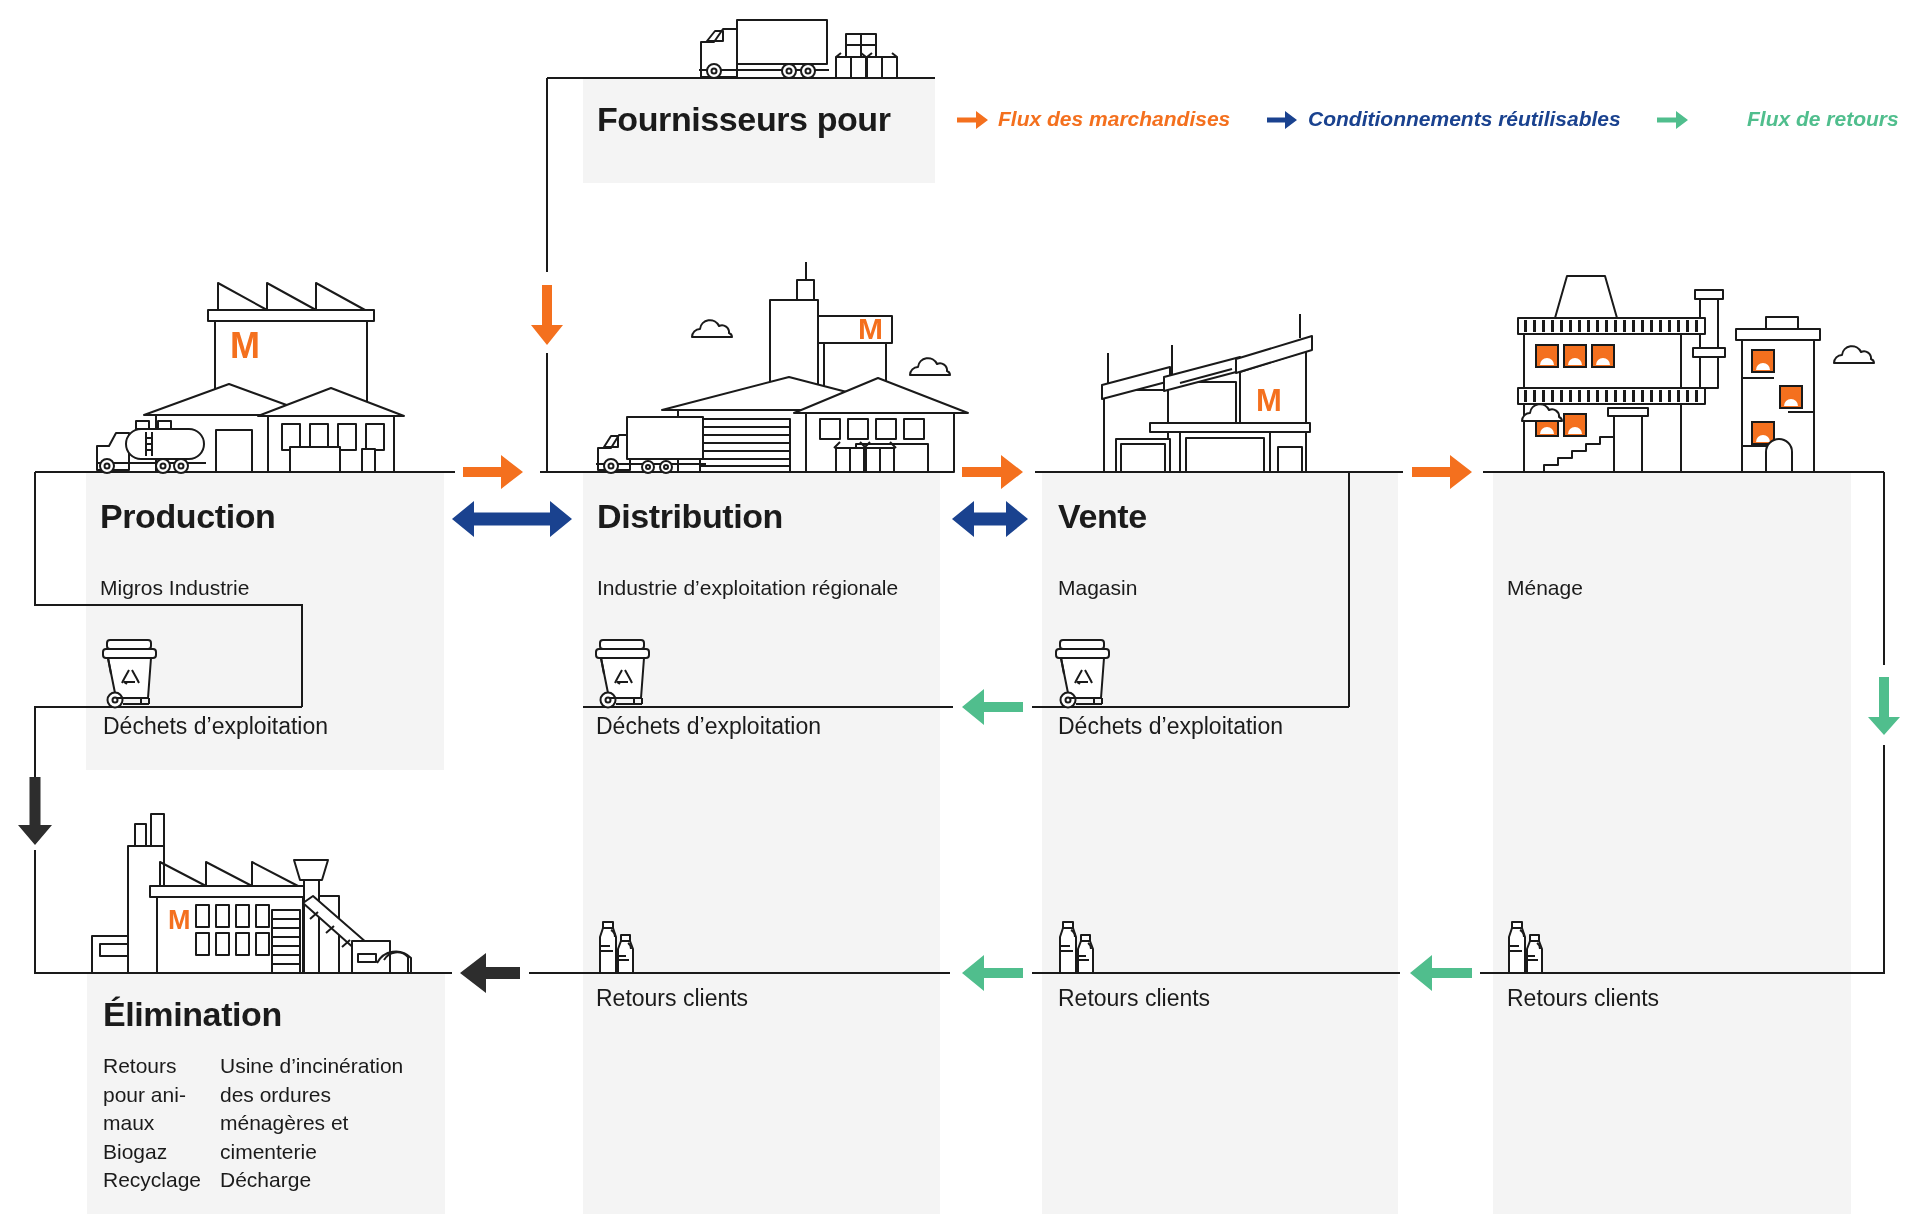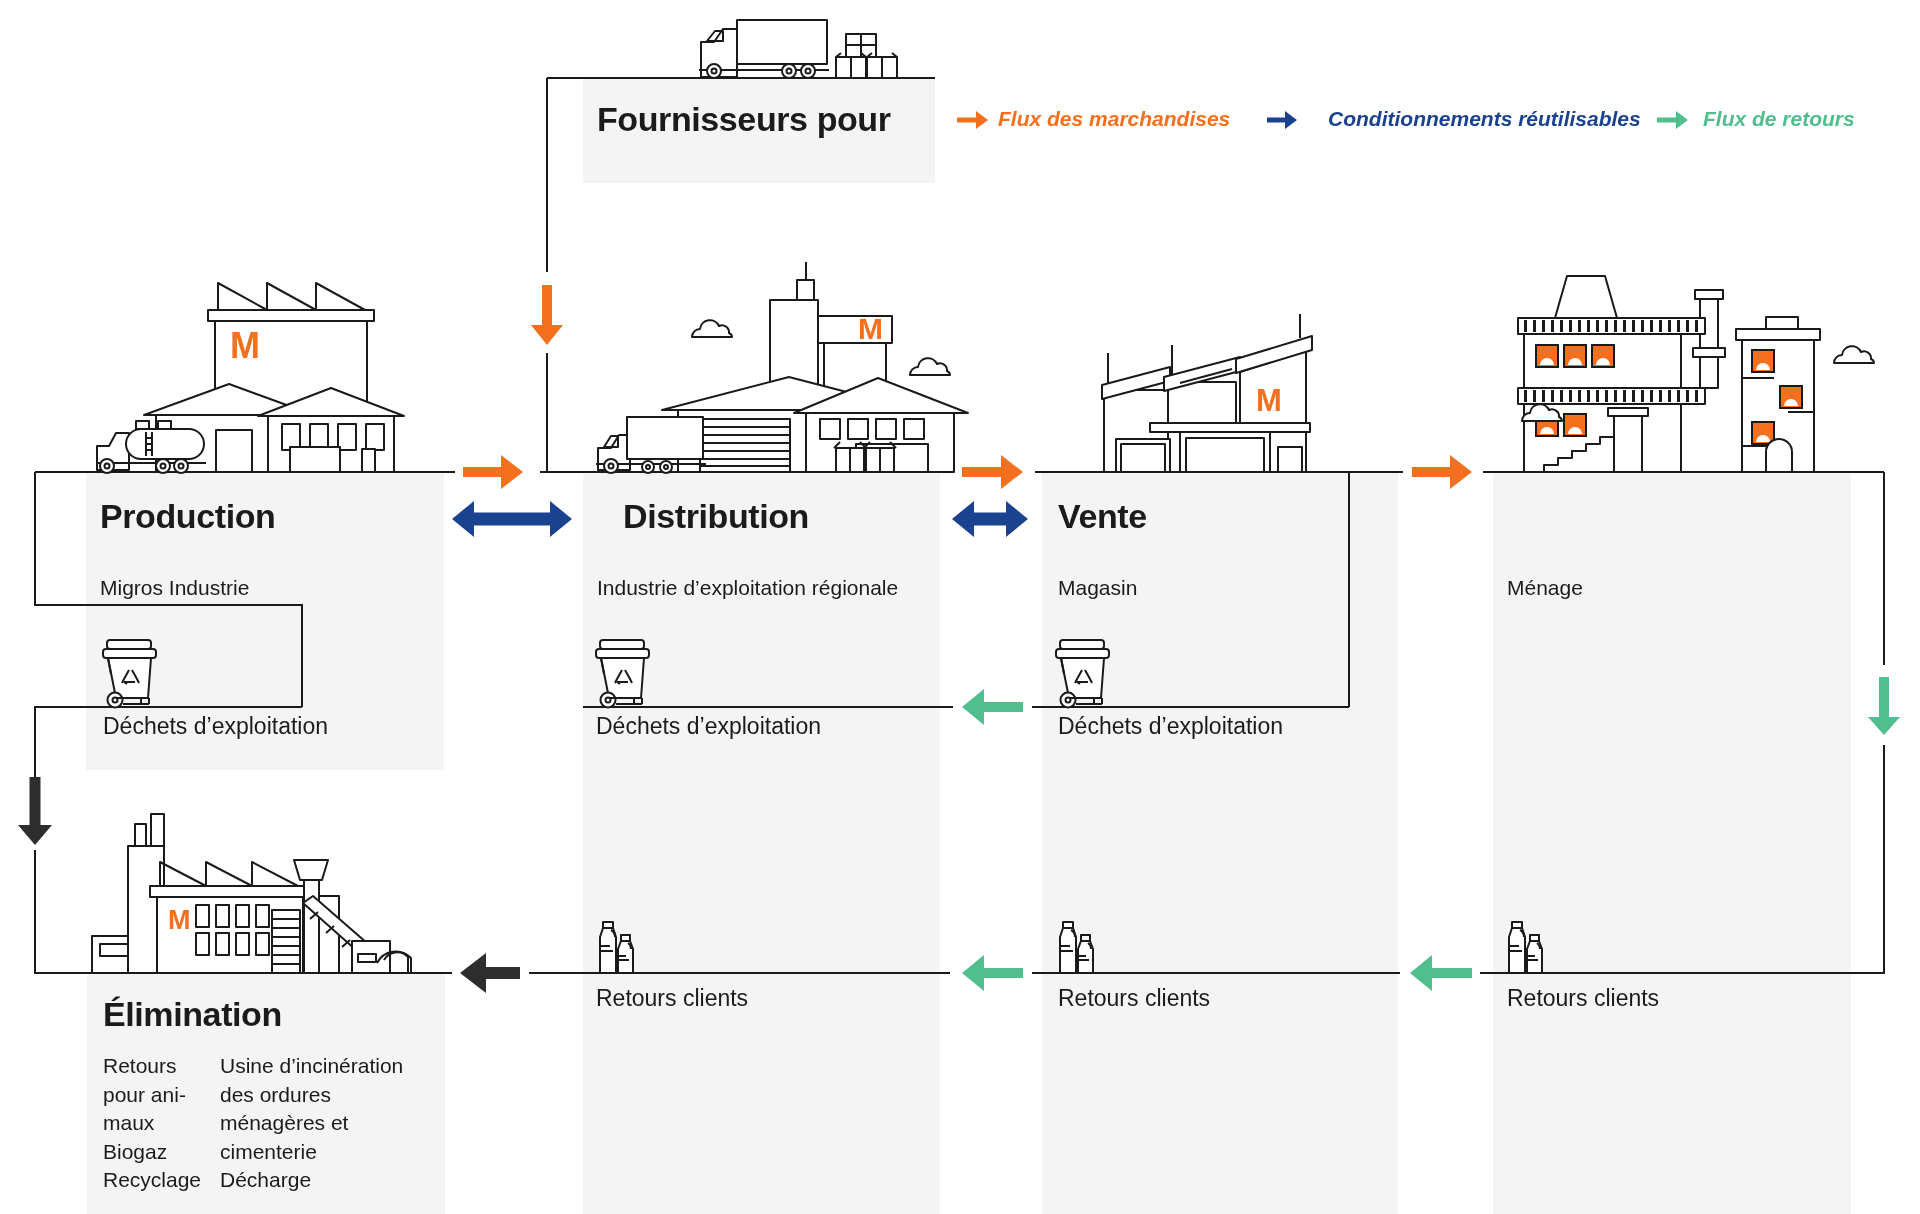--- a/index.html
+++ b/index.html
@@ -8,21 +8,21 @@
   .abs{position:absolute;}
   .panel{position:absolute;background:var(--box-bg,#f4f4f4);}
   svg{position:absolute;left:0;top:0;}
   .txt{position:absolute;white-space:nowrap;}
   .title{font-size:34px;font-weight:700;letter-spacing:-0.4px;}
   .subtitle{font-size:21px;font-weight:400;margin-top:37px;}
   .rowlabel{font-size:23px;font-weight:400;}
   .legend-label{font-size:21px;font-weight:600;font-style:italic;}
   .lg-orange{color:var(--orange);}
   .lg-blue{color:var(--blue);}
-  .lg-green{color:var(--green);}
+  .lg-green{color:var(--green);margin-left:44px;}
   .list{font-size:21px;line-height:28.5px;font-weight:400;white-space:nowrap;}
   
   .wh{fill:#fff;stroke:var(--line,#1a1a1a);stroke-width:2;stroke-linejoin:round;}
   .ln{fill:none;stroke:var(--line,#1a1a1a);stroke-width:2;stroke-linejoin:round;}
   .flow{fill:none;stroke:var(--line,#1a1a1a);stroke-width:2;}
   .tick{stroke:var(--line,#1a1a1a);stroke-width:12;stroke-dasharray:3 6;fill:none;}
   .win{fill:var(--orange);stroke:var(--line,#1a1a1a);stroke-width:2;}
   .dome{fill:#fff;stroke:none;}
   .mlogo{fill:var(--orange);font-family:"Liberation Sans",sans-serif;font-weight:700;}
   .arr-o{fill:var(--orange);}
@@ -272,27 +272,27 @@
     <use href="#bin" x="1056" y="640"></use>
 
     <use href="#bottles" x="596" y="922"></use>
     <use href="#bottles" x="1056" y="922"></use>
     <use href="#bottles" x="1505" y="922"></use>
   </svg>
 
   <div class="txt title" style="left:597px;top:100px;">Fournisseurs pour</div>
 
   <div class="txt legend-label lg-orange" style="left:998px;top:107px;">Flux des marchandises</div>
-  <div class="txt legend-label lg-blue" style="left:1308px;top:107px;margin-left:20px;">Conditionnements réutilisables</div>
+  <div class="txt legend-label lg-blue" style="left:1308px;top:107px;">Conditionnements réutilisables</div>
   <div class="txt legend-label lg-green" style="left:1703px;top:107px;">Flux de retours</div>
 
   <div class="txt title" style="left:100px;top:497px;">Production</div>
   <div class="txt subtitle" style="left:100px;top:539px;">Migros Industrie</div>
 
-  <div class="txt title" style="left:597px;top:497px;margin-left:26px;">Distribution</div>
+  <div class="txt title" style="left:597px;top:497px;">Distribution</div>
   <div class="txt subtitle" style="left:597px;top:539px;">Industrie d’exploitation régionale</div>
 
   <div class="txt title" style="left:1058px;top:497px;">Vente</div>
   <div class="txt subtitle" style="left:1058px;top:539px;">Magasin</div>
 
   <div class="txt subtitle" style="left:1507px;top:539px;">Ménage</div>
 
   <div class="txt rowlabel" style="left:103px;top:713px;">Déchets d’exploitation</div>
   <div class="txt rowlabel" style="left:596px;top:713px;">Déchets d’exploitation</div>
   <div class="txt rowlabel" style="left:1058px;top:713px;">Déchets d’exploitation</div>

